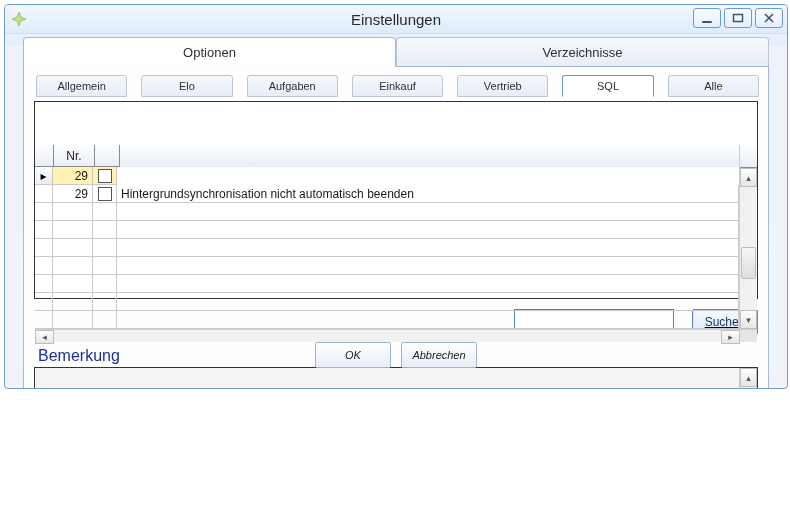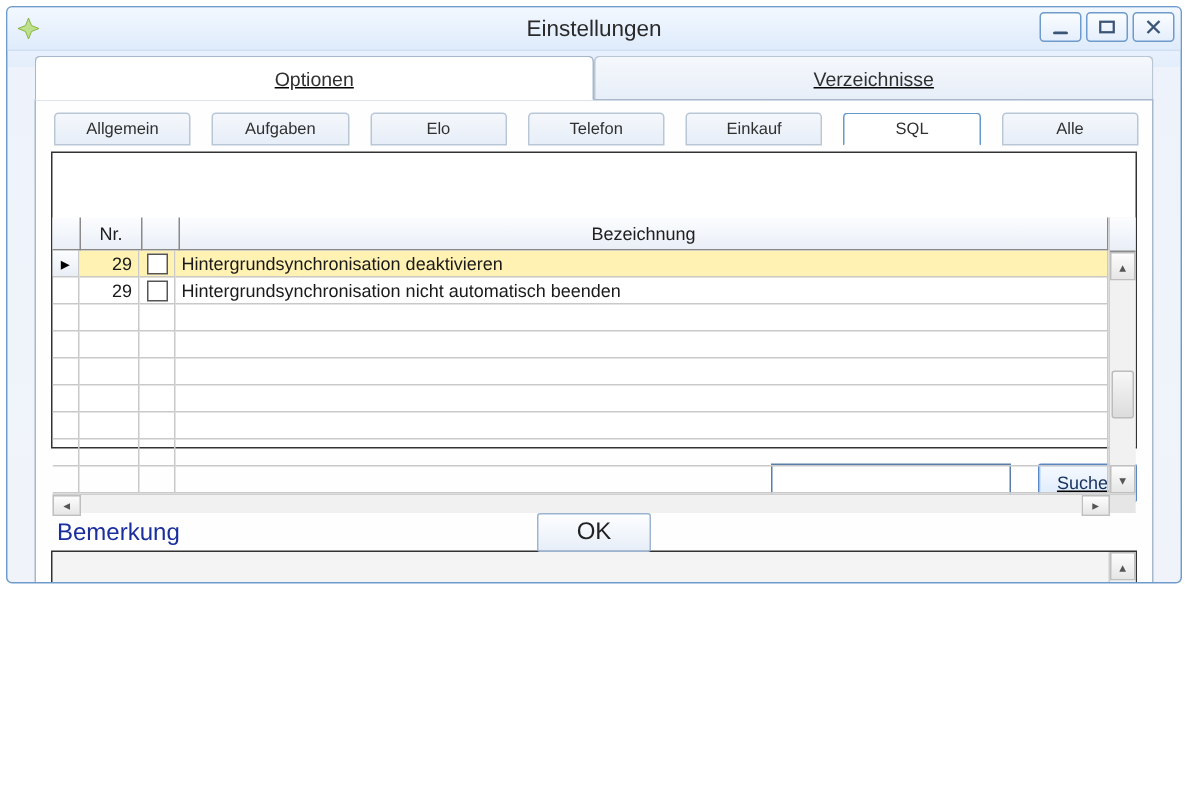--- a/index.html
+++ b/index.html
@@ -68,21 +68,20 @@
   .client {
     position: absolute;
     left: 6px; right: 6px; top: 30px; bottom: 6px;
   }
 
   
   .maintabs {
     display: flex;
     height: 30px;
     margin: 2px 12px 0 12px;
-    text-decoration: underline;
   }
   .maintab {
     flex: 1;
     border: 1px solid #b9c6d6;
     border-bottom: none;
     background: linear-gradient(#f5f8fc,#e7eef8);
     display: flex; align-items: center; justify-content: center;
     font-size: 13px;
     color: #303030;
     border-top-left-radius: 4px;
@@ -273,22 +272,23 @@
   .bottombar {
     position:absolute;
     left:0; right:0; bottom: 14px;
     display:flex; justify-content:center; gap:10px;
   }
   .dlgbtn {
     width: 74px; height: 24px;
     border: 1px solid #9cb4d2;
     background: linear-gradient(#fdfeff,#e7eef8);
     display:flex;align-items:center;justify-content:center;
-    font-size:16px;color:#222;
+    font-size:11px;color:#222;
     border-radius:2px;
+    font-style:italic;
   }
 </style>
 </head>
 <body>
 
 <div class="wrap">
   <div class="window">
 
     <div class="titlebar">
       <span class="ticon">
@@ -320,46 +320,44 @@
 
       <div class="maintabs">
         <div class="maintab active">Optionen</div>
         <div class="maintab">Verzeichnisse</div>
       </div>
 
       <div class="tabpanel">
 
         <div class="subtabs">
           <div class="subtab">Allgemein</div>
+          <div class="subtab">Elo</div>
           <div class="subtab">Aufgaben</div>
-          <div class="subtab">Elo</div>
-          <div class="subtab">Telefon</div>
           <div class="subtab">Einkauf</div>
+          <div class="subtab">Vertrieb</div>
           <div class="subtab active">SQL</div>
           <div class="subtab">Alle</div>
         </div>
 
         <div class="gridwrap">
           <div class="gridmain">
             <div class="gridcols">
               <div class="gridhead">
                 <div class="ghcell col-sel"></div>
                 <div class="ghcell col-nr">Nr.</div>
                 <div class="ghcell col-chk"></div>
-                <div class="ghcell col-desc">Bezeichnung</div>
               </div>
               <div class="gridbody">
 
                 <div class="grow selected">
                   <div class="gcell col-sel">▸</div>
                   <div class="gcell col-nr">29</div>
                   <div class="gcell col-chk">
                       <div class="gcheckbox"></div>
                     </div>
-                  <div class="gcell col-desc">Hintergrundsynchronisation deaktivieren</div>
                 </div>
 
                 <div class="grow">
                   <div class="gcell col-sel"></div>
                   <div class="gcell col-nr">29</div>
                   <div class="gcell col-chk">
                       <div class="gcheckbox"></div>
                     </div>
                   <div class="gcell col-desc">Hintergrundsynchronisation nicht automatisch beenden</div>
                 </div>
@@ -437,18 +435,19 @@
             <div class="sbtn">▴</div>
             <div class="strack"></div>
             <div class="sbtn">▾</div>
           </div>
         </div>
 
       </div>
 
       <div class="bottombar">
         <div class="dlgbtn">OK</div>
+        <div class="dlgbtn">Abbrechen</div>
       </div>
 
     </div>
 
   </div>
 </div>
 
 </body></html>

